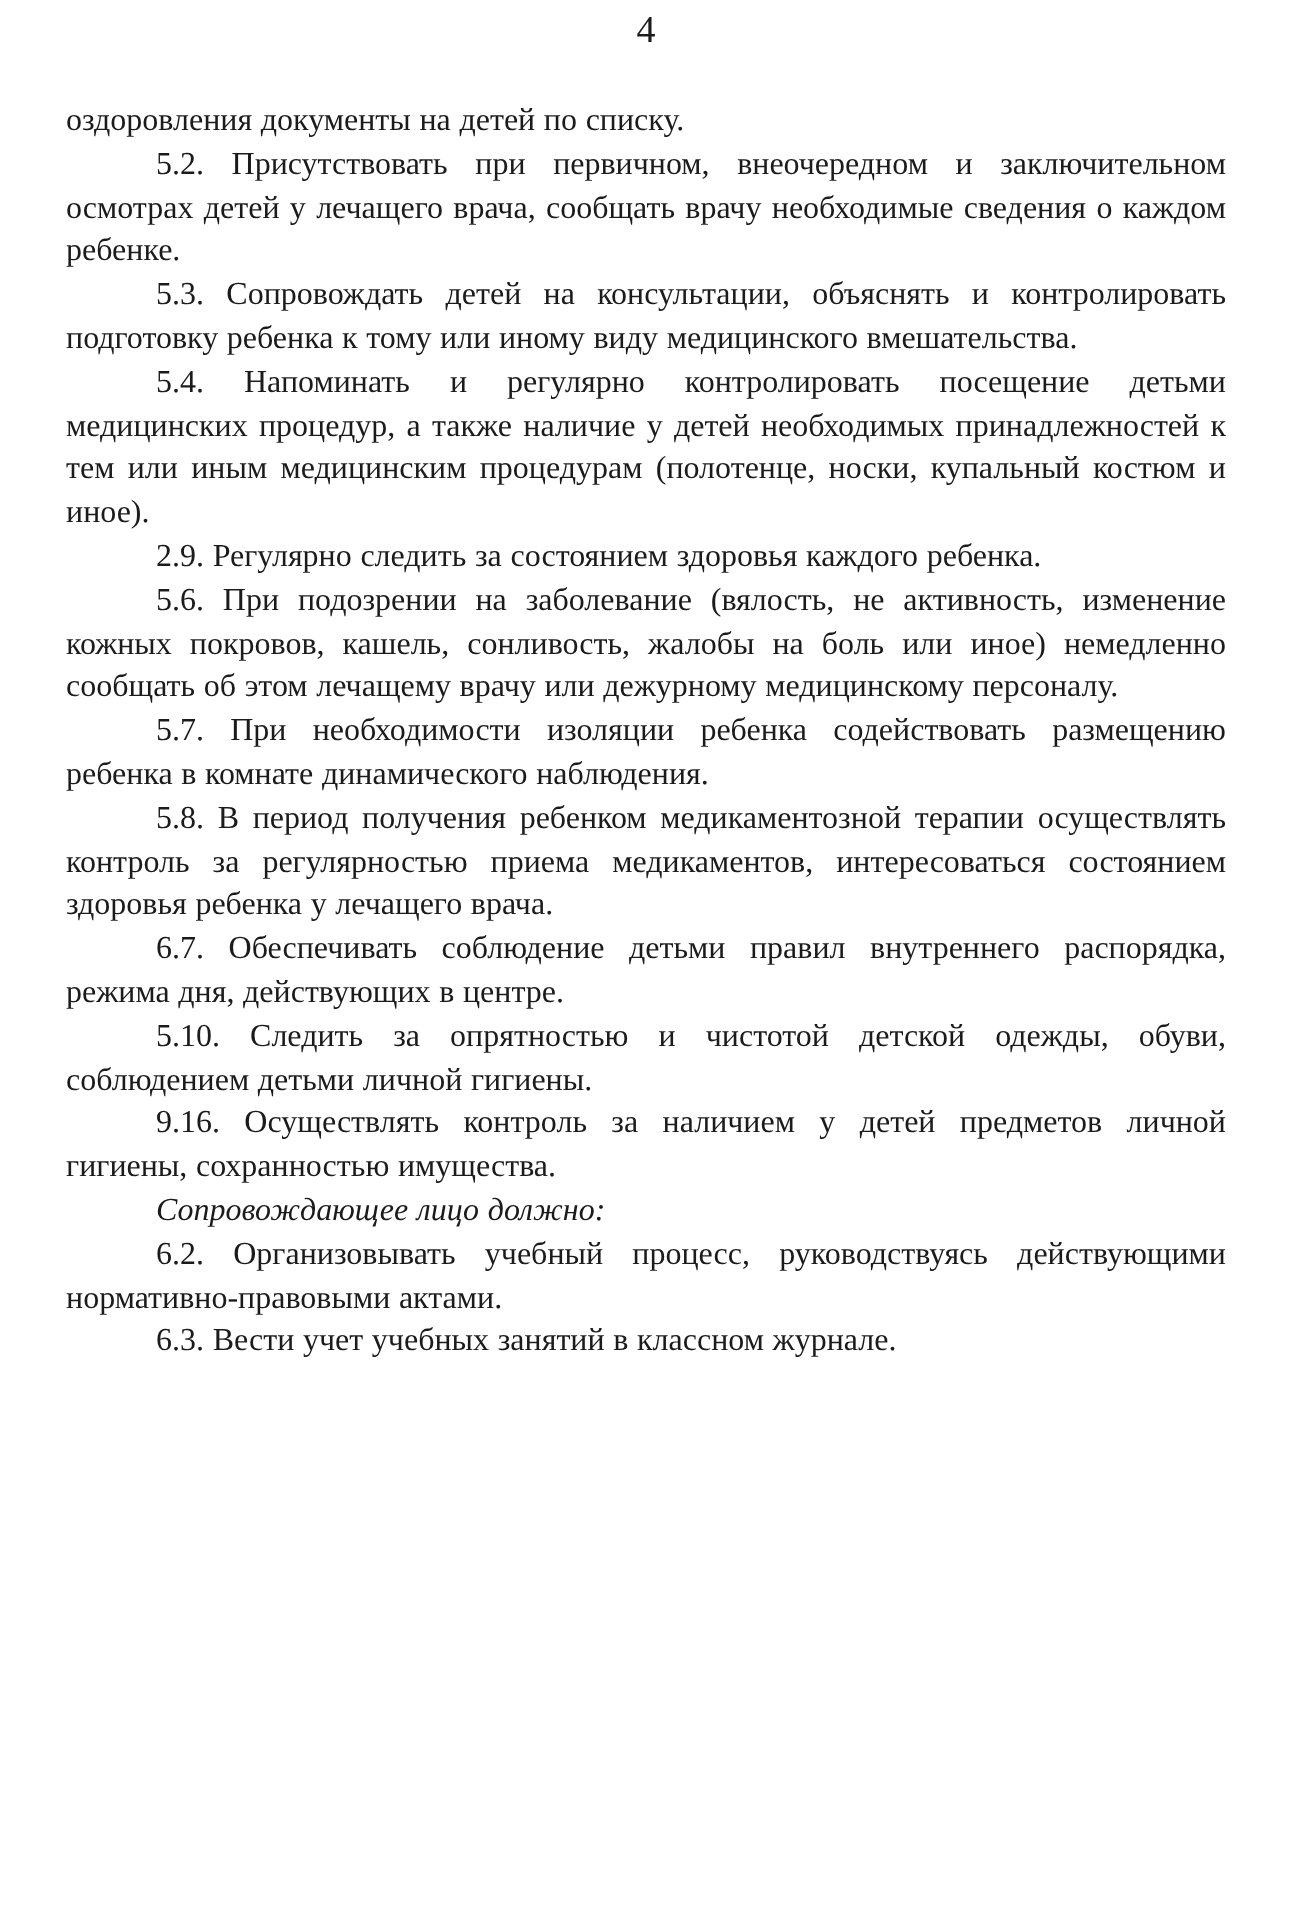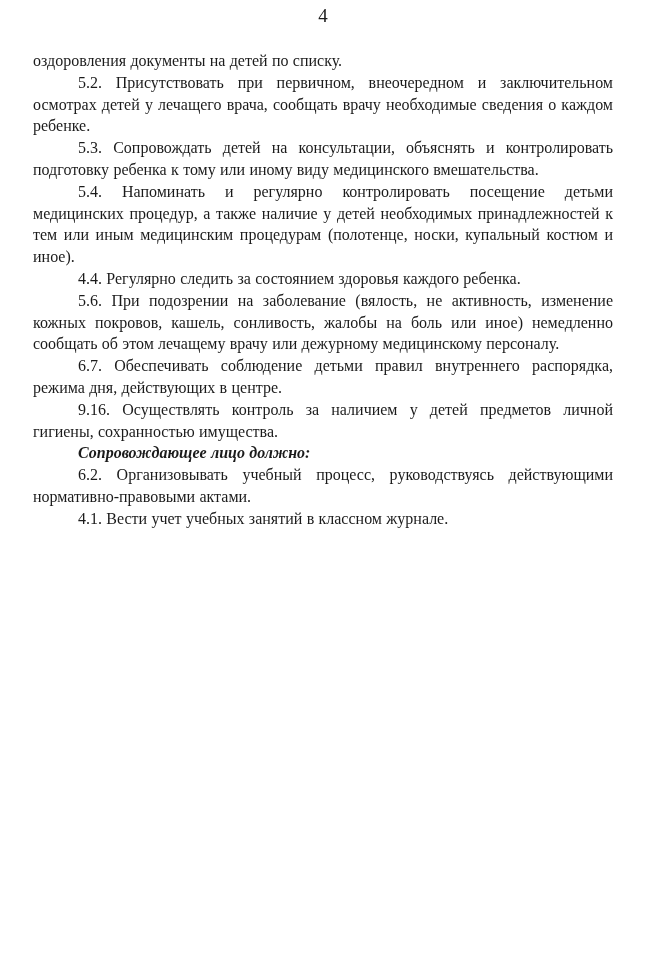--- a/index.html
+++ b/index.html
@@ -36,35 +36,38 @@
   }
   .para.continuation {
     text-indent: 0;
   }
   .para.heading {
     font-weight: bold;
     font-style: italic;
     margin-top: 20px;
   }
   .para.subheading {
-    font-weight: bold;
+    font-weight: normal;
     font-style: italic;
   }
 </style>
 </head>
 <body>
 
 <div class="page">
   <div class="page-number">4</div>
   <div class="content">
       <p class="para continuation">оздоровления документы на детей по списку.</p>
       <p class="para ">5.2. Присутствовать при первичном, внеочередном и заключительном осмотрах детей у лечащего врача, сообщать врачу необходимые сведения о каждом ребенке.</p>
       <p class="para ">5.3. Сопровождать детей на консультации, объяснять и контролировать подготовку ребенка к тому или иному виду медицинского вмешательства.</p>
       <p class="para ">5.4. Напоминать и регулярно контролировать посещение детьми медицинских процедур, а также наличие у детей необходимых принадлежностей к тем или иным медицинским процедурам (полотенце, носки, купальный костюм и иное).</p>
-      <p class="para ">4.4. Регулярно следить за состоянием здоровья каждого ребенка.</p>
+      <p class="para ">2.9. Регулярно следить за состоянием здоровья каждого ребенка.</p>
       <p class="para ">5.6. При подозрении на заболевание (вялость, не активность, изменение кожных покровов, кашель, сонливость, жалобы на боль или иное) немедленно сообщать об этом лечащему врачу или дежурному медицинскому персоналу.</p>
+      <p class="para ">5.7. При необходимости изоляции ребенка содействовать размещению ребенка в комнате динамического наблюдения.</p>
+      <p class="para ">5.8. В период получения ребенком медикаментозной терапии осуществлять контроль за регулярностью приема медикаментов, интересоваться состоянием здоровья ребенка у лечащего врача.</p>
       <p class="para ">6.7. Обеспечивать соблюдение детьми правил внутреннего распорядка, режима дня, действующих в центре.</p>
+      <p class="para ">5.10. Следить за опрятностью и чистотой детской одежды, обуви, соблюдением детьми личной гигиены.</p>
       <p class="para ">9.16. Осуществлять контроль за наличием у детей предметов личной гигиены, сохранностью имущества.</p>
       <p class="para subheading">Сопровождающее лицо должно:</p>
       <p class="para ">6.2. Организовывать учебный процесс, руководствуясь действующими нормативно-правовыми актами.</p>
-      <p class="para ">4.1. Вести учет учебных занятий в классном журнале.</p>
+      <p class="para ">6.3. Вести учет учебных занятий в классном журнале.</p>
     </div>
 </div>
 
 </body></html>

